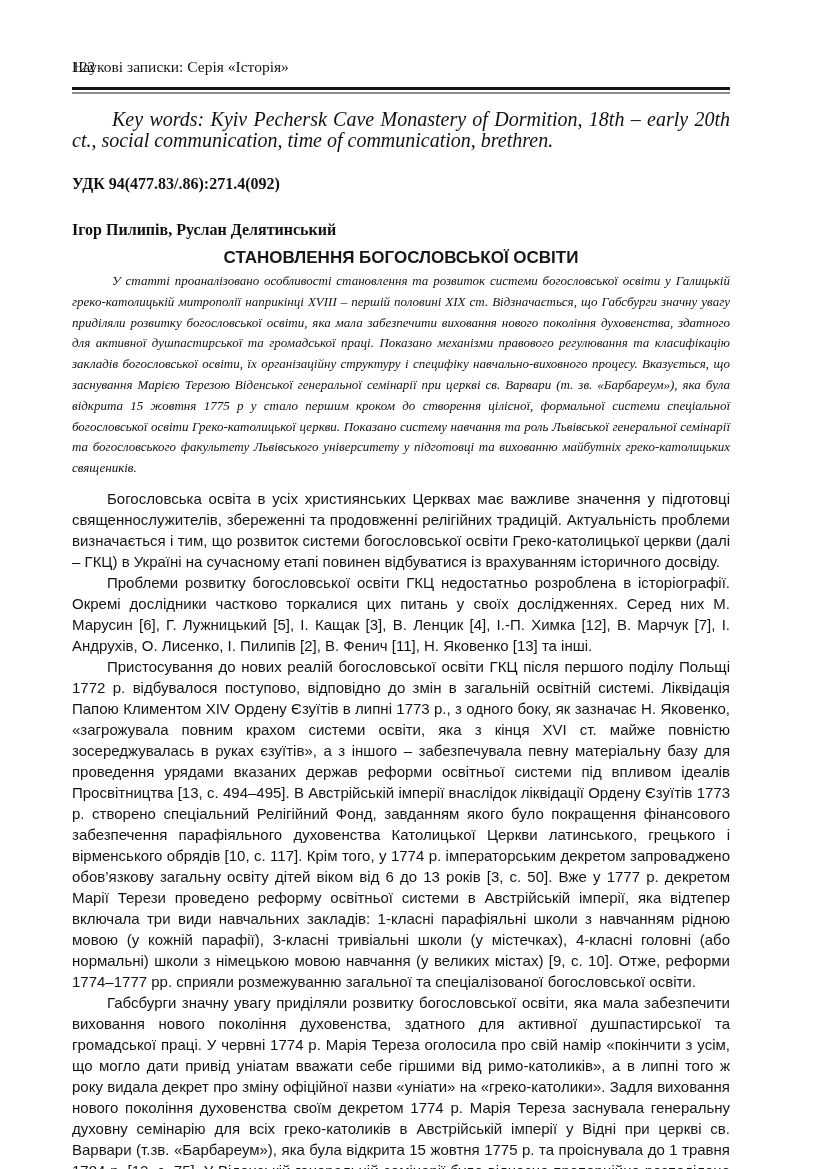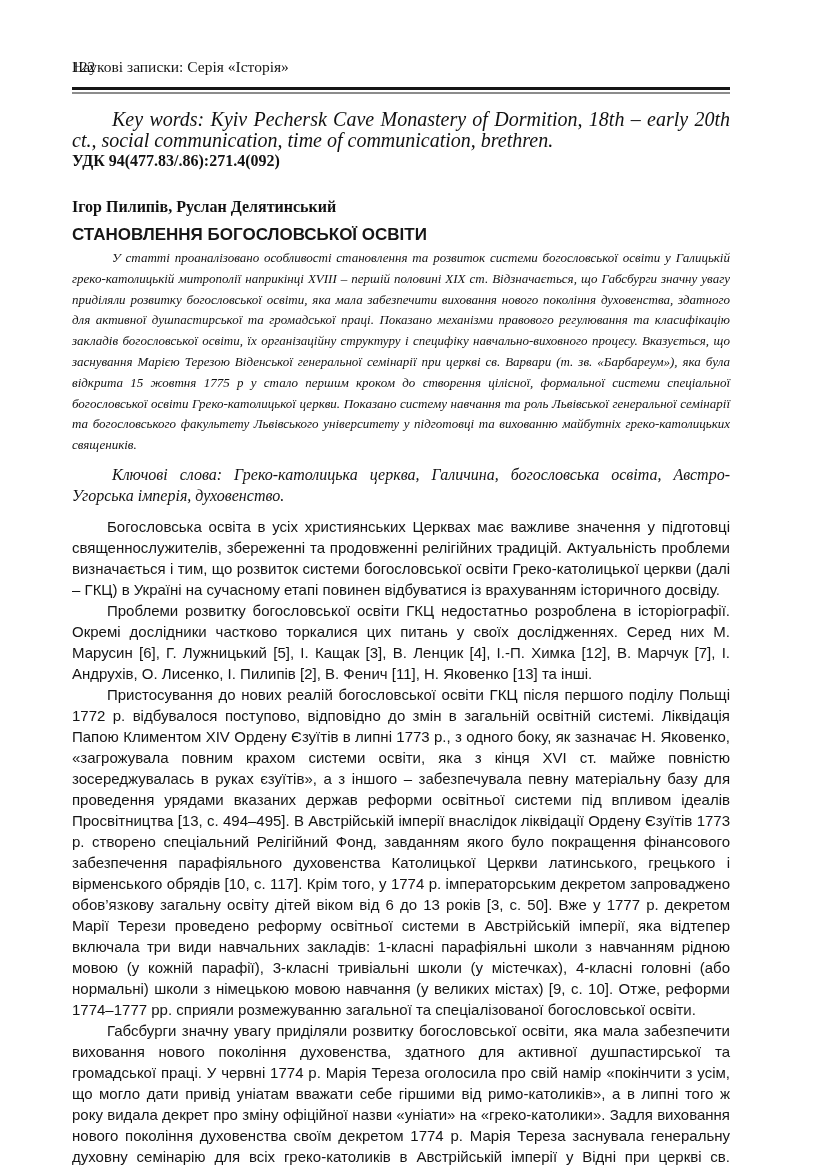--- a/index.html
+++ b/index.html
@@ -38,41 +38,42 @@
     margin: 15px 0 0 0;
     font-family: "Liberation Serif", serif;
     font-style: italic;
     font-size: 20px;
     line-height: 21px;
     text-align: justify;
     text-indent: 40px;
   }
 
   .udc {
+    margin-top: 23px;
     font-family: "Liberation Serif", serif;
     font-weight: bold;
     font-size: 16px;
     line-height: 20px;
   }
 
   .authors {
     margin-top: 26px;
     font-family: "Liberation Serif", serif;
     font-weight: bold;
     font-size: 16px;
     line-height: 20px;
   }
 
   .article-title {
     margin-top: 7px;
     font-family: "Liberation Sans", sans-serif;
     font-weight: bold;
     font-size: 17px;
     line-height: 21px;
-    text-align: left;
+    text-align: center;
     color: #161616;
   }
 
   .abstract {
     margin: 3px 0 0 0;
     font-family: "Liberation Serif", serif;
     font-style: italic;
     font-size: 13px;
     line-height: 20.8px;
     text-align: justify;
@@ -118,21 +119,20 @@
   <div class="udc">УДК 94(477.83/.86):271.4(092)</div>
 
   <div class="authors">Ігор Пилипів, Руслан Делятинський</div>
 
   <div class="article-title">
     <div>СТАНОВЛЕННЯ БОГОСЛОВСЬКОЇ ОСВІТИ</div>
   </div>
 
   <p class="abstract">У статті проаналізовано особливості становлення та розвиток системи богословської освіти у Галицькій греко-католицькій митрополії наприкінці XVIII – першій половині ХІХ ст. Відзначається, що Габсбурги значну увагу приділяли розвитку богословської освіти, яка мала забезпечити виховання нового покоління духовенства, здатного для активної душпастирської та громадської праці. Показано механізми правового регулювання та класифікацію закладів богословської освіти, їх організаційну структуру і специфіку навчально-виховного процесу. Вказується, що заснування Марією Терезою Віденської генеральної семінарії при церкві св. Варвари (т. зв. «Барбареум»), яка була відкрита 15 жовтня 1775 р у стало першим кроком до створення цілісної, формальної системи спеціальної богословської освіти Греко-католицької церкви. Показано систему навчання та роль Львівської генеральної семінарії та богословського факультету Львівського університету у підготовці та вихованню майбутніх греко-католицьких священиків.</p>
 
-  <p class="kw-ua">Ключові слова: Греко-католицька церква, Галичина, богословська освіта, Австро-Угорська імперія, духовенство.</p>
 
   <div class="body-text">
     <p>Богословська освіта в усіх християнських Церквах має важливе значення у підготовці священнослужителів, збереженні та продовженні релігійних традицій. Актуальність проблеми визначається і тим, що розвиток системи богословської освіти Греко-католицької церкви (далі – ГКЦ) в Україні на сучасному етапі повинен відбуватися із врахуванням історичного досвіду.</p>
     <p>Проблеми розвитку богословської освіти ГКЦ недостатньо розроблена в історіографії. Окремі дослідники частково торкалися цих питань у своїх дослідженнях. Серед них М. Марусин [6], Г. Лужницький [5], І. Кащак [3], В. Ленцик [4], І.-П. Химка [12], В. Марчук [7], І. Андрухів, О. Лисенко, І. Пилипів [2], В. Фенич [11], Н. Яковенко [13] та інші.</p>
     <p>Пристосування до нових реалій богословської освіти ГКЦ після першого поділу Польщі 1772 р. відбувалося поступово, відповідно до змін в загальній освітній системі. Ліквідація Папою Климентом XIV Ордену Єзуїтів в липні 1773 р., з одного боку, як зазначає Н. Яковенко, «загрожувала повним крахом системи освіти, яка з кінця XVI ст. майже повністю зосереджувалась в руках єзуїтів», а з іншого – забезпечувала певну матеріальну базу для проведення урядами вказаних держав реформи освітньої системи під впливом ідеалів Просвітництва [13, с. 494–495]. В Австрійській імперії внаслідок ліквідації Ордену Єзуїтів 1773 р. створено спеціальний Релігійний Фонд, завданням якого було покращення фінансового забезпечення парафіяльного духовенства Католицької Церкви латинського, грецького і вірменського обрядів [10, с. 117]. Крім того, у 1774 р. імператорським декретом запроваджено обов’язкову загальну освіту дітей віком від 6 до 13 років [3, с. 50]. Вже у 1777 р. декретом Марії Терези проведено реформу освітньої системи в Австрійській імперії, яка відтепер включала три види навчальних закладів: 1-класні парафіяльні школи з навчанням рідною мовою (у кожній парафії), 3-класні тривіальні школи (у містечках), 4-класні головні (або нормальні) школи з німецькою мовою навчання (у великих містах) [9, с. 10]. Отже, реформи 1774–1777 рр. сприяли розмежуванню загальної та спеціалізованої богословської освіти.</p>
     <p class="justify-last">Габсбурги значну увагу приділяли розвитку богословської освіти, яка мала забезпечити виховання нового покоління духовенства, здатного для активної душпастирської та громадської праці. У червні 1774 р. Марія Тереза оголосила про свій намір «покінчити з усім, що могло дати привід уніатам вважати себе гіршими від римо-католиків», а в липні того ж року видала декрет про зміну офіційної назви «уніати» на «греко-католики». Задля виховання нового покоління духовенства своїм декретом 1774 р. Марія Тереза заснувала генеральну духовну семінарію для всіх греко-католиків в Австрійській імперії у Відні при церкві св. Варвари (т.зв. «Барбареум»), яка була відкрита 15 жовтня 1775 р. та проіснувала до 1 травня 1784 р. [12, с. 75]. У Віденській генеральній семінарії було відносно пропорційно розподілено місця для кандидатів духовного стану від греко-католицьких єпархій, які належали до різних канонічних юрисдикцій та історичних традицій Католицької Церкви в межах Австрійської імперії. Так, для кандидатів від Львівської і Перемишльської єпархій Київської Унійної Церкви уже 1775 р. Марія Тереза виділила 14</p>
   </div>
 
 </div>
 

